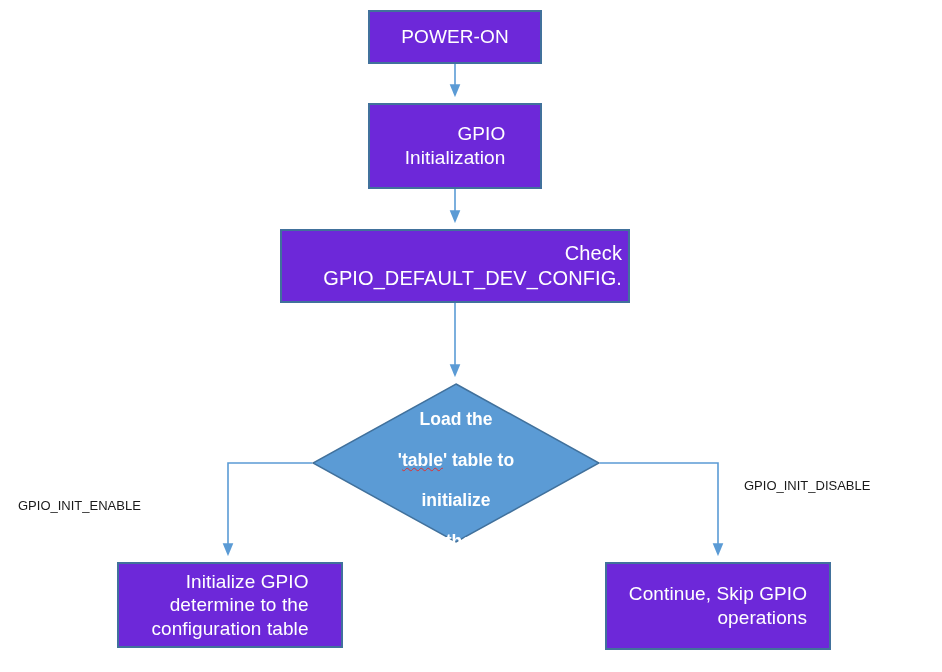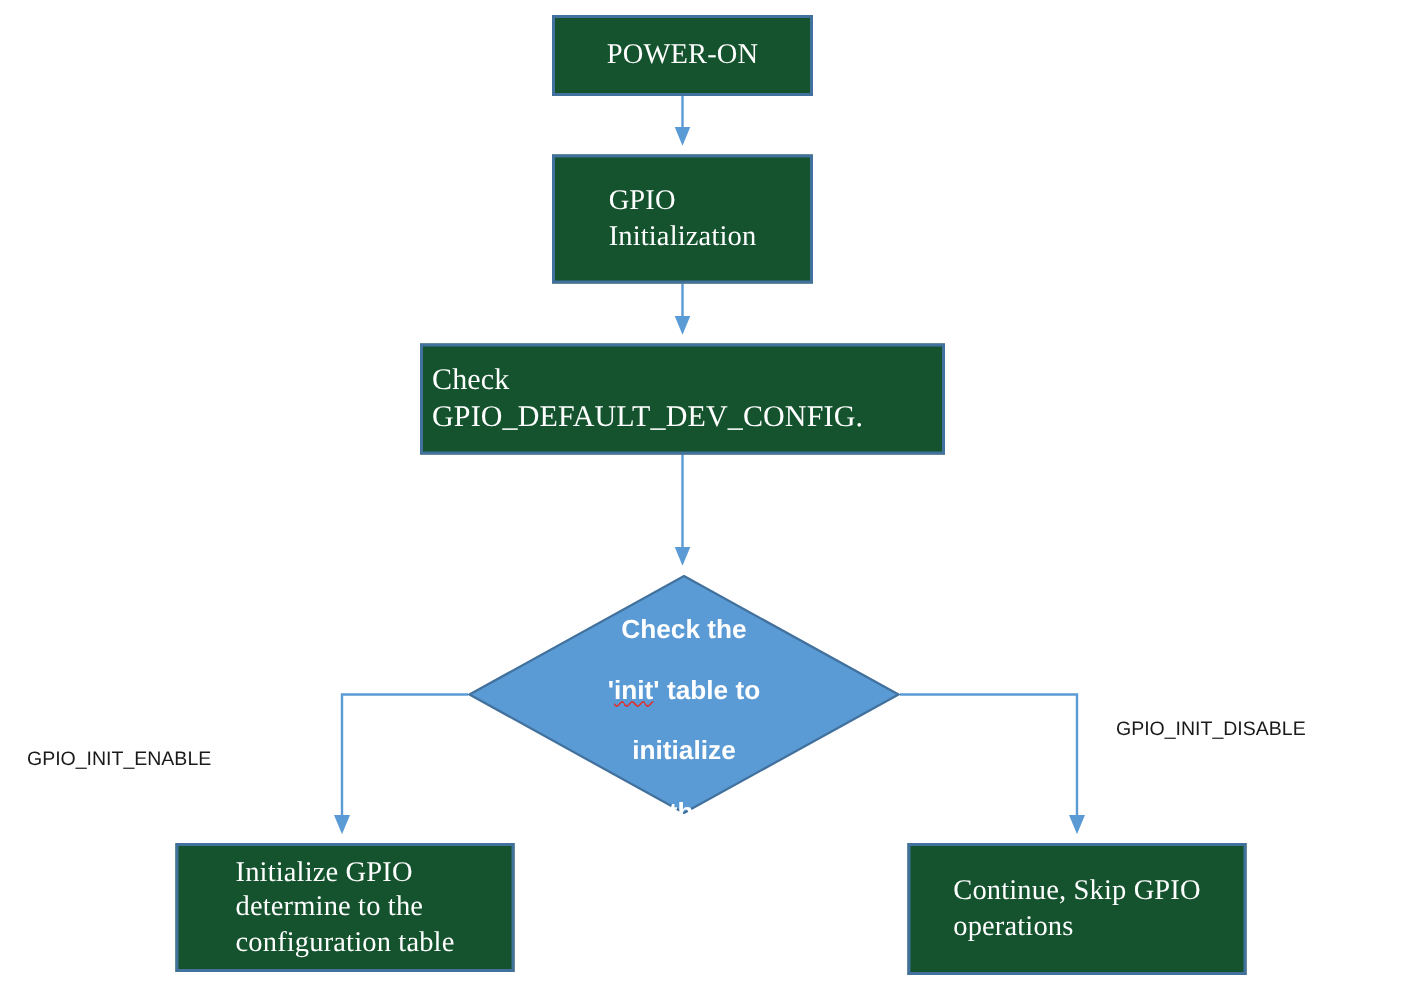--- a/index.html
+++ b/index.html
@@ -24,32 +24,31 @@
   #connectors {
     position: absolute;
     left: 0; top: 0;
     width: 942px;
     height: 672px;
     pointer-events: none;
   }
   .node {
     position: absolute;
     box-sizing: border-box;
-    background: #14532d;
+    background: #6d28d9;
     border: 2px solid #41719C;
     color: #ffffff;
     display: flex;
     align-items: center;
     justify-content: center;
-    text-align: left;
+    text-align: right;
     line-height: 1.24;
     font-size: 19px;
     letter-spacing: 0.1px;
     z-index: 3;
-    font-family: Liberation Serif, serif;
   }
   .node-text {
     display: block;
     white-space: pre-line;
     padding: 0 6px;
   }
 
   
   #node-power-on     { left: 368px; top: 10px;  width: 174px; height: 54px; }
   #node-gpio-init    { left: 368px; top: 103px; width: 174px; height: 86px; }
@@ -136,22 +135,22 @@
 
   <div class="node" id="node-load-config">
     <span class="node-text">Check GPIO_DEFAULT_DEV_CONFIG.</span>
   </div>
 
   <div id="node-decision">
     <svg class="diamond-shape" viewBox="0 0 288 160" width="288" height="160">
       <polygon points="144,1 287,80 144,159 1,80" fill="#5B9BD5" stroke="#41719C" stroke-width="1.5"></polygon>
     </svg>
     <div class="diamond-label">
-      <span>Check the</span><br>
-      <span>'</span><span class="misspelled">init</span><span>' table to</span><br>
+      <span>Load the</span><br>
+      <span>'</span><span class="misspelled">table</span><span>' table to</span><br>
       <span>initialize</span><br>
       <span>whether to</span><br>
       <span>initialize the</span><br>
       <span>GPIO</span>
     </div>
   </div>
 
   <div class="node" id="node-init-table">
     <span class="node-text">Initialize GPIO
 determine to the

